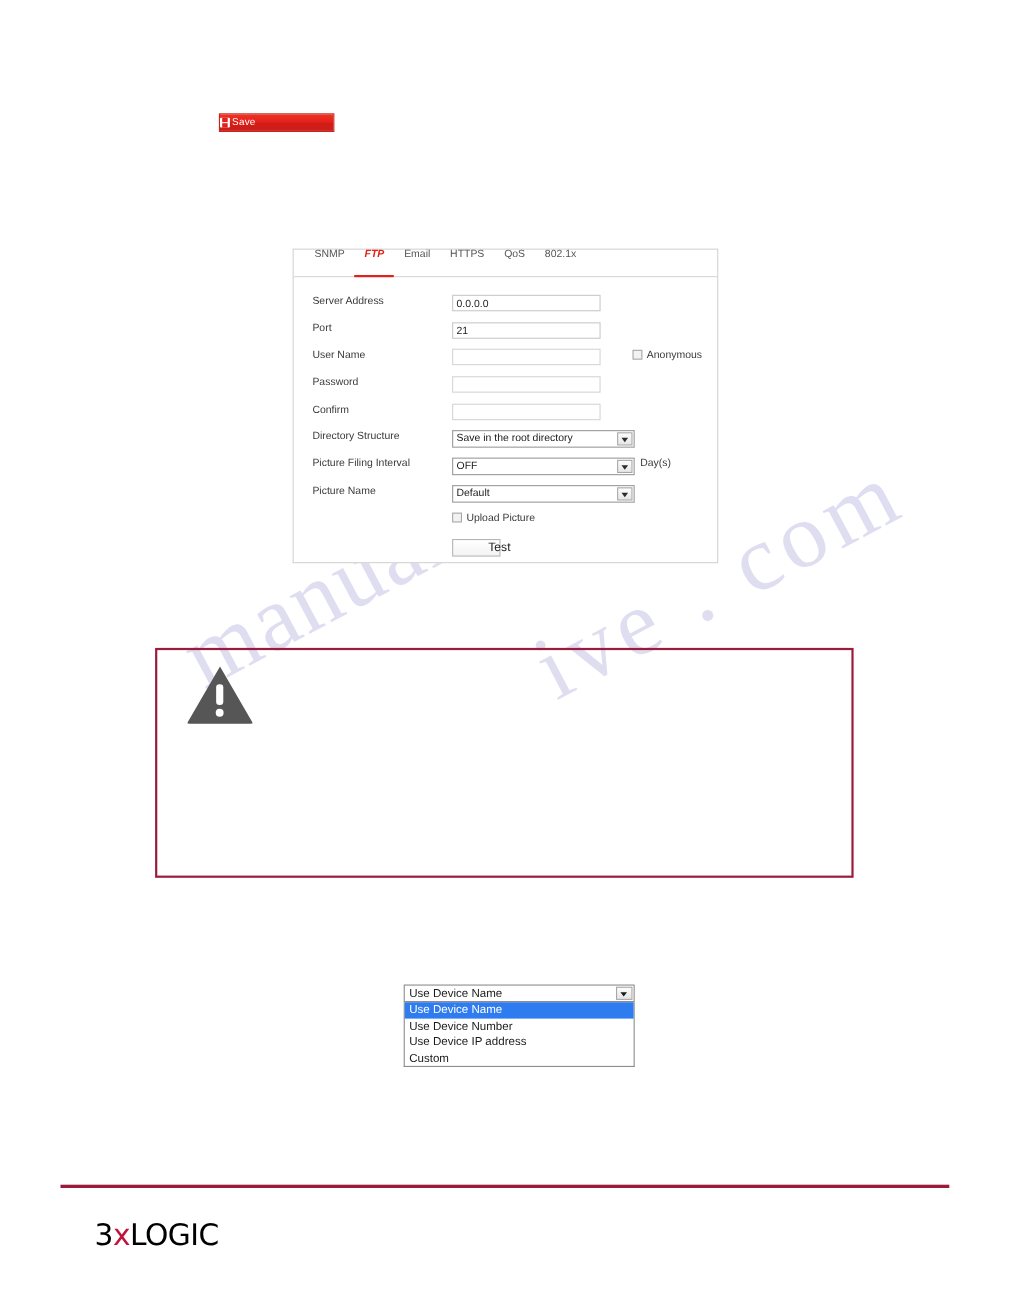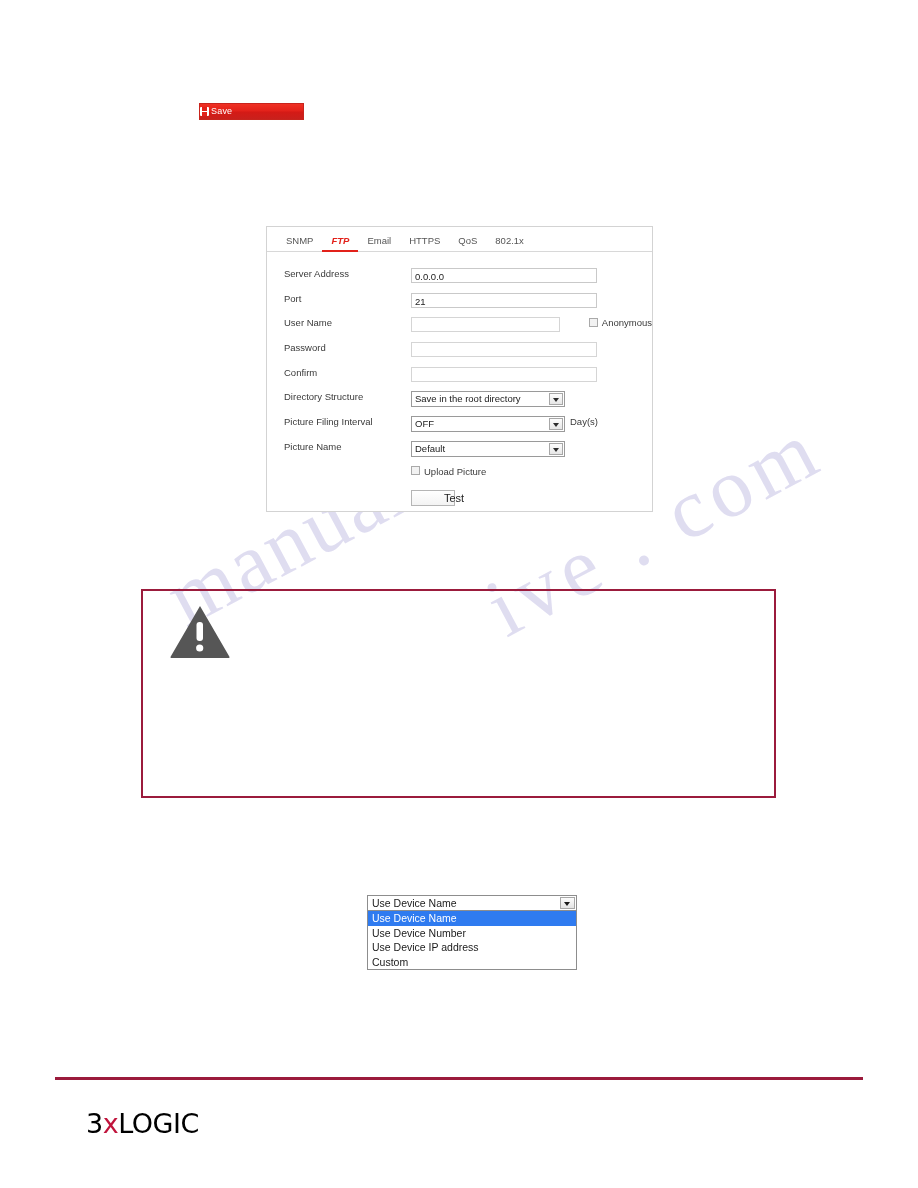--- a/index.html
+++ b/index.html
@@ -103,21 +103,20 @@
     height: 286px;
     border: 1px solid #d3d3d3;
     background: #ffffff;
     box-sizing: border-box;
     z-index: 8;
   }
   .tabs {
     height: 25px;
     border-bottom: 1px solid #d8d8d8;
     display: flex;
-    align-items: flex-end;
     padding-left: 10px;
     box-sizing: border-box;
   }
   .tab {
     font-size: 9.5px;
     color: #555555;
     padding: 0 9px 5px 9px;
     line-height: 1;
     border-bottom: 2px solid transparent;
     margin-bottom: -1px;
@@ -140,38 +139,38 @@
     padding-left: 17px;
     box-sizing: border-box;
   }
   .row .lab {
     width: 127px;
     font-size: 9.5px;
     color: #3a3a3a;
     flex: 0 0 auto;
   }
   .fld {
-    width: 186px;
+    width: 135px;
     height: 15px;
     border: 1px solid #c9c9c9;
     background: #ffffff;
     font-size: 9.5px;
     color: #222222;
     line-height: 15px;
     padding: 0 3px;
     box-sizing: border-box;
     font-family: "Liberation Sans", sans-serif;
     white-space: nowrap;
     overflow: hidden;
   }
   .fld.empty {
     border-color: #d5d5d5;
   }
   .sel {
-    width: 154px;
+    width: 166px;
     height: 16px;
     border: 1px solid #9a9a9a;
     background: #ffffff;
     font-size: 9.5px;
     color: #1a1a1a;
     line-height: 14px;
     padding: 0 18px 0 3px;
     box-sizing: border-box;
     position: relative;
     white-space: nowrap;

